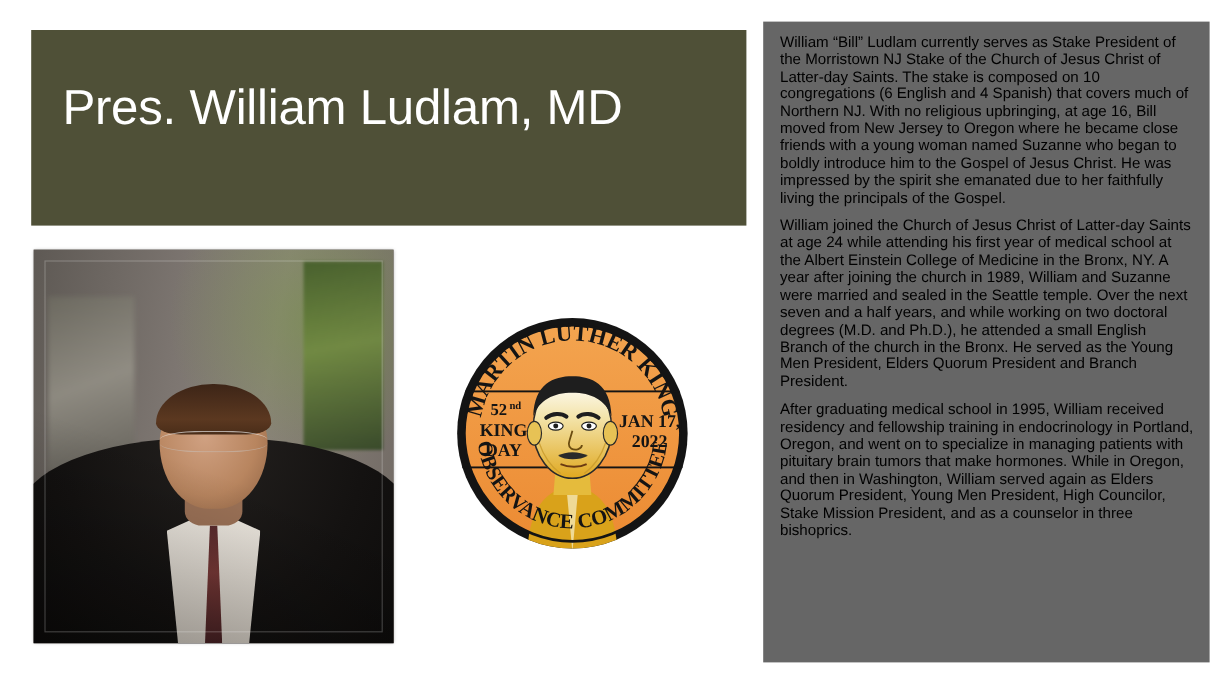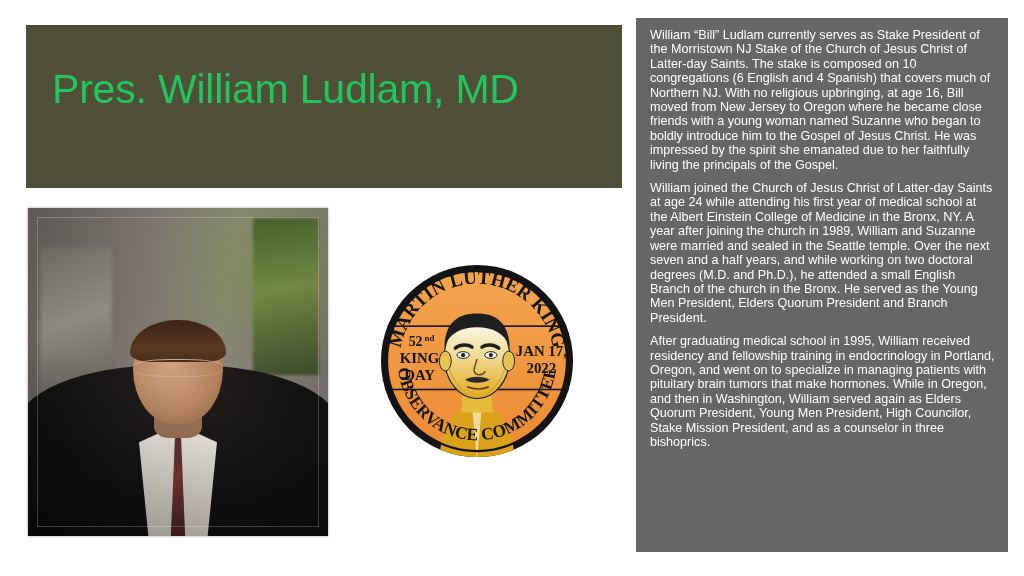--- a/index.html
+++ b/index.html
@@ -20,21 +20,21 @@
     position: absolute;
     left: 26px;
     top: 25px;
     width: 596px;
     height: 163px;
     background: #4f5037;
     display: flex;
     align-items: flex-start;
   }
   #slide-title {
-    color: #22c55e;
+    color: #ffffff;
     font-size: 41px;
     font-weight: 400;
     letter-spacing: -0.2px;
     line-height: 1.1;
     margin: 42px 0 0 26px;
     white-space: nowrap;
     font-family: "Liberation Sans", sans-serif;
   }
 
   
@@ -175,21 +175,21 @@
     left: 636px;
     top: 18px;
     width: 372px;
     height: 534px;
     background: #666666;
     box-sizing: border-box;
     padding: 10px 12px 8px 14px;
   }
   #bio-panel p {
     margin: 0 0 9px 0;
-    color: #ffffff;
+    color: #000000;
     font-size: 12.6px;
     line-height: 14.4px;
     font-family: "Liberation Sans", sans-serif;
   }
   #bio-panel p:last-child { margin-bottom: 4px; }
 </style>
 </head>
 <body>
 
 <div id="title-block">

